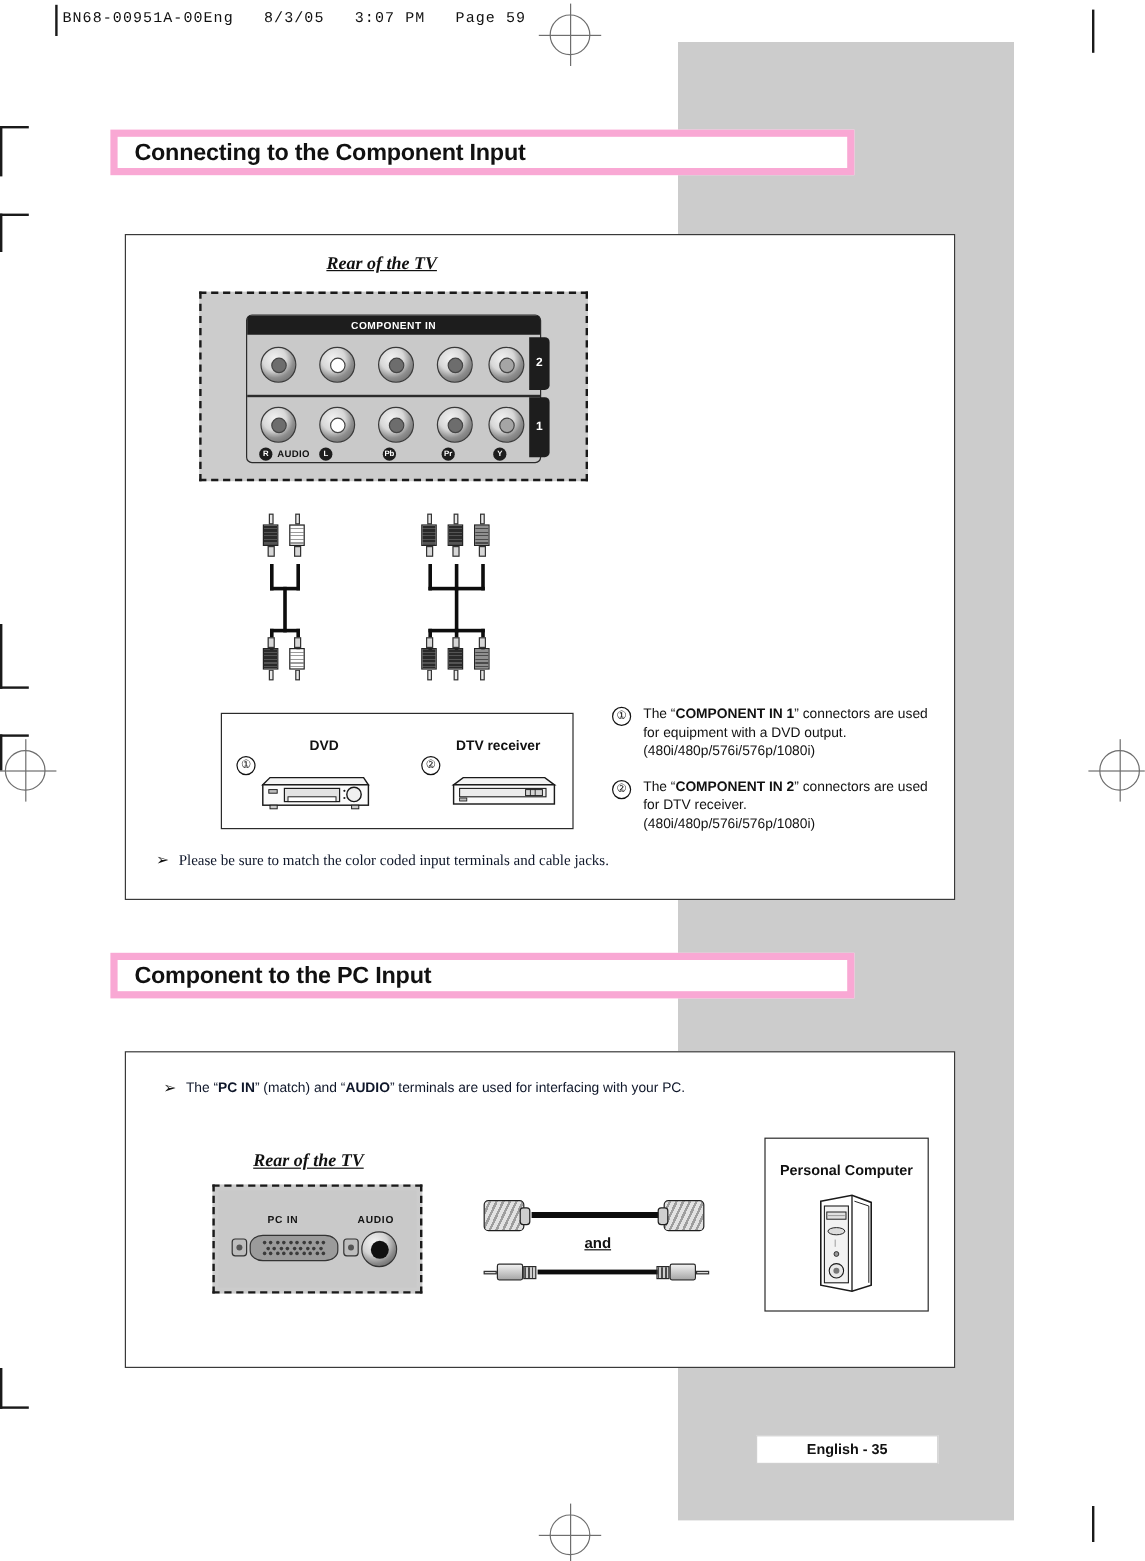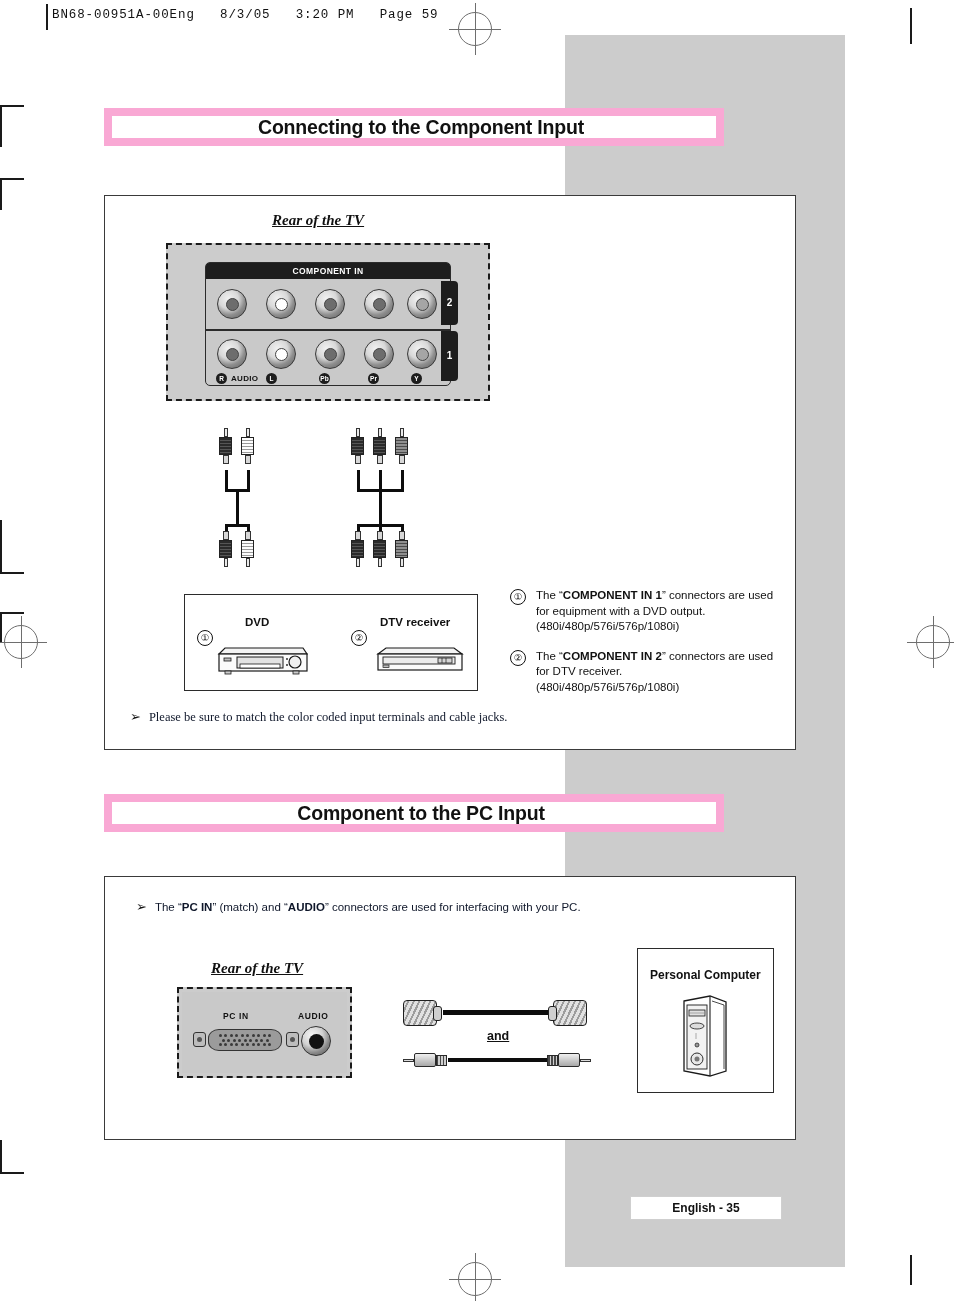--- a/index.html
+++ b/index.html
@@ -64,29 +64,28 @@
   .reg span {
     position: absolute;
     inset: 0;
     border: 1px solid #6e6e6e;
     border-radius: 50%;
   }
 
   
   .section-bar {
     position: absolute;
-    left: 104px;
+    left: 92px;
     width: 620px;
     height: 38px;
-    border: 8px solid #f9a8d4;
+    border: 6px solid #f9a8d4;
     background: #ffffff;
     box-sizing: border-box;
     display: flex;
     align-items: center;
-    justify-content: center;
   }
   .section-bar .title {
     font-size: 19.5px;
     font-weight: bold;
     color: #111;
     padding-left: 14px;
     letter-spacing: -0.2px;
   }
 
   
@@ -421,21 +420,21 @@
     color: #111;
     display: flex;
     align-items: center;
     justify-content: center;
   }
 </style>
 </head>
 <body>
 
 <div class="header-rule"></div>
-<div class="print-header">BN68-00951A-00Eng   8/3/05   3:20 PM   Page 59</div>
+<div class="print-header">BN68-00951A-00Eng   8/3/05   3:07 PM   Page 59</div>
 
 <div class="grey-panel grey-top"></div>
 <div class="grey-panel grey-bot"></div>
 
 <div class="reg" style="left:458px; top:12px;">
     <span></span>
   </div>
 <div class="reg" style="left:4px; top:625px;">
     <span></span>
   </div>
@@ -575,21 +574,21 @@
 </div>
 <div class="plug grey" style="left:395px; top:531px;">
   <div class="neck"></div>
     <div class="barrel"></div>
     <div class="tip"></div>
 </div>
 
 <div class="device-box" style="left:184px; top:594px; width:294px; height:97px;"></div>
 
 <div class="circ-num" style="left:197px; top:630px;">①</div>
-<div class="dev-name" style="left:245px; top:616px;">DVD</div>
+<div class="dev-name" style="left:258px; top:616px;">DVD</div>
 
 <div class="circ-num" style="left:351px; top:630px;">②</div>
 <div class="dev-name" style="left:380px; top:616px;">DTV receiver</div>
 
 <svg style="position:absolute; left:211px; top:644px;" width="100" height="32" viewBox="0 0 100 32">
   <polygon points="8,10 14,4 92,4 96,10" fill="#f4f4f4" stroke="#1a1a1a" stroke-width="1.2"></polygon>
   <rect x="8" y="10" width="88" height="17" fill="#fbfbfb" stroke="#1a1a1a" stroke-width="1.2"></rect>
   <rect x="26" y="13" width="46" height="11" fill="#e3e3e3" stroke="#1a1a1a" stroke-width="1"></rect>
   <rect x="29" y="20" width="40" height="4" fill="#fff" stroke="#1a1a1a" stroke-width="0.8"></rect>
   <rect x="13" y="14" width="7" height="3" fill="#bdbdbd" stroke="#1a1a1a" stroke-width="0.8"></rect>
@@ -627,21 +626,21 @@
 </div>
 
 <div class="section-bar" style="top:794px;">
   <span class="title">Component to the PC Input</span>
 </div>
 
 <div class="content-box" style="left:104px; top:876px; width:692px; height:264px;"></div>
 
 <div class="note" style="left:136px; top:899px; width:620px;">
   <span class="arrow">➢</span>
-  <span class="note-txt"><span>The “</span><b>PC IN</b><span>” (match) and “</span><b>AUDIO</b><span>” connectors are used for interfacing with your PC.</span></span>
+  <span class="note-txt"><span>The “</span><b>PC IN</b><span>” (match) and “</span><b>AUDIO</b><span>” terminals are used for interfacing with your PC.</span></span>
 </div>
 
 <div class="rear-label" style="left:211px; top:960px;">Rear of the TV</div>
 
 <div class="tv-dash" style="left:177px; top:987px; width:175px; height:91px;"></div>
 
 <div class="pc-panel" style="left:182px; top:992px; width:165px; height:81px;"></div>
 
 <div class="pc-jack-lbl" style="left:223px; top:1011px;">PC IN</div>
 <div class="pc-jack-lbl" style="left:298px; top:1011px;">AUDIO</div>

